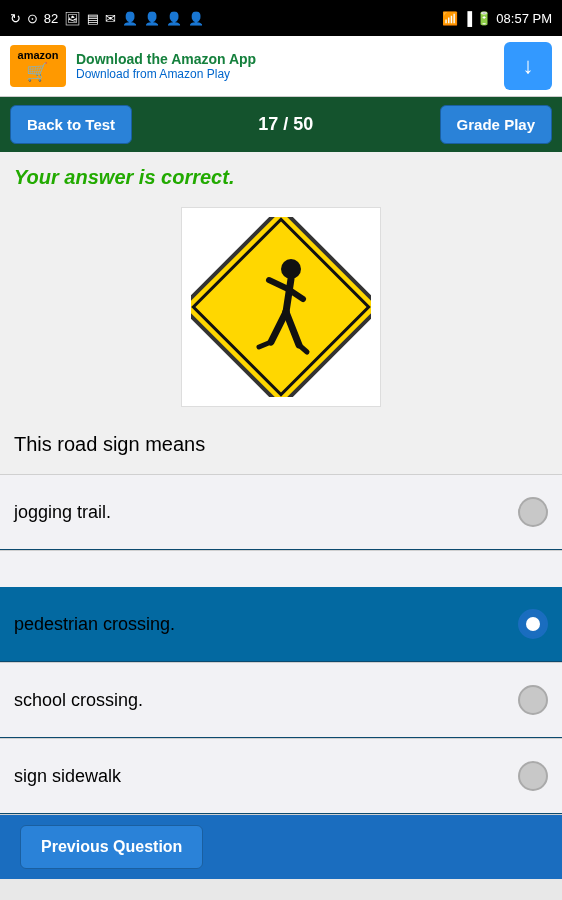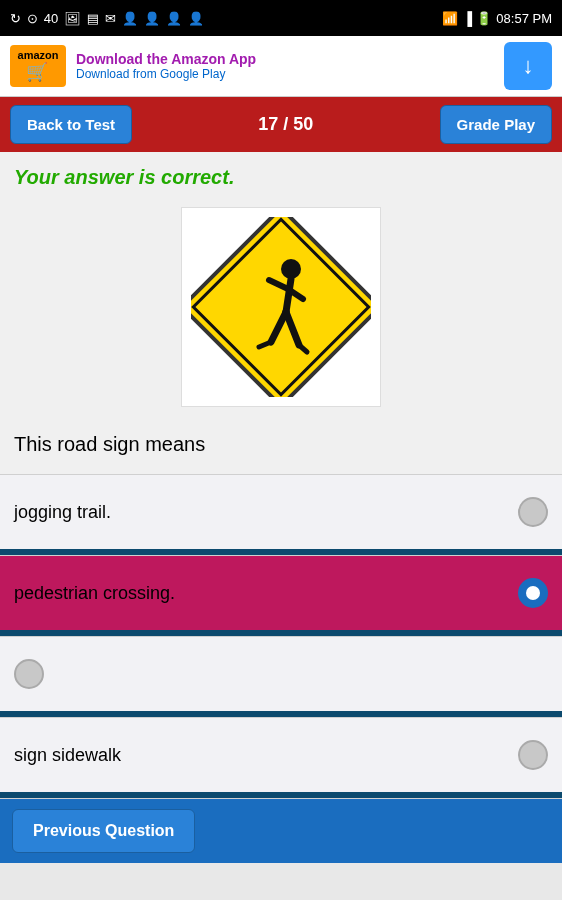--- a/index.html
+++ b/index.html
@@ -59,21 +59,21 @@
     }
     .amazon-logo .cart-icon {
       font-size: 18px;
     }
     .ad-text {
       flex: 1;
     }
     .ad-title {
       font-size: 14px;
       font-weight: bold;
-      color: #a21caf;
+      color: #15803d;
     }
     .ad-subtitle {
       font-size: 12px;
       color: #0066cc;
     }
     .ad-download-btn {
       background: #3399ff;
       color: #fff;
       border: none;
       width: 48px;
@@ -82,21 +82,21 @@
       font-size: 22px;
       display: flex;
       align-items: center;
       justify-content: center;
       cursor: pointer;
     }
 
     
     #nav-bar {
       width: 100%;
-      background: #b91c1c;
+      background: #14532d;
       display: flex;
       align-items: center;
       justify-content: space-between;
       padding: 8px 10px;
       gap: 8px;
     }
     .nav-btn {
       background: #2a82d8;
       color: #fff;
       border: 1px solid #1a5fa0;
@@ -168,26 +168,27 @@
 
     
     #answers-area {
       background: #f2f2f5;
     }
     .answer-option {
       display: flex;
       align-items: center;
       justify-content: space-between;
       padding: 22px 14px;
-      border-bottom: 6px solid #0c4a6e;
+      border-bottom: 1px solid #0c4a6e;
       background: #f2f2f5;
       cursor: pointer;
     }
     .answer-option.selected-correct {
-      background: #be185d;
+      background: #0369a1;
+      margin-top: 36px;
     }
     .answer-label {
       font-size: 18px;
       color: #000;
     }
     .radio-circle {
       width: 30px;
       height: 30px;
       border-radius: 50%;
       border: 2px solid #aaa;
@@ -222,30 +223,31 @@
     }
     .bottom-btn {
       background: #2a82d8;
       color: #fff;
       border: 1px solid #1a5fa0;
       border-radius: 6px;
       padding: 12px 20px;
       font-size: 16px;
       cursor: pointer;
       font-weight: bold;
+      margin-left: 8px;
     }
   </style>
 </head>
 <body>
 
 <div id="status-bar">
   <div class="status-left">
     <span>↻</span>
     <span>⊙</span>
-    <span>40</span>
+    <span>82</span>
     <span>🖼</span>
     <span>▤</span>
     <span>✉</span>
     <span>👤</span>
     <span>👤</span>
     <span>👤</span>
     <span>👤</span>
   </div>
   <div class="status-right">
     <span>📶</span>
@@ -255,21 +257,21 @@
   </div>
 </div>
 
 <div id="ad-banner">
   <div class="amazon-logo">
     <span>amazon</span>
     <span class="cart-icon">🛒</span>
   </div>
   <div class="ad-text">
     <div class="ad-title">Download the Amazon App</div>
-    <div class="ad-subtitle">Download from Google Play</div>
+    <div class="ad-subtitle">Download from Amazon Play</div>
   </div>
   <button class="ad-download-btn">↓</button>
 </div>
 
 <div id="nav-bar">
   <button class="nav-btn">Back to Test</button>
   <span class="nav-counter">17 / 50</span>
   <button class="nav-btn">Grade Play</button>
 </div>
 
@@ -324,20 +326,21 @@
   <div class="answer-option selected-correct">
     <span class="answer-label">pedestrian crossing.</span>
     <div class="radio-circle selected">
       <div class="radio-inner"></div>
     </div>
   </div>
 
   <div class="divider"></div>
 
   <div class="answer-option">
+    <span class="answer-label">school crossing.</span>
     <div class="radio-circle">
       
     </div>
   </div>
 
   <div class="divider"></div>
 
   <div class="answer-option">
     <span class="answer-label">sign sidewalk</span>
     <div class="radio-circle">

